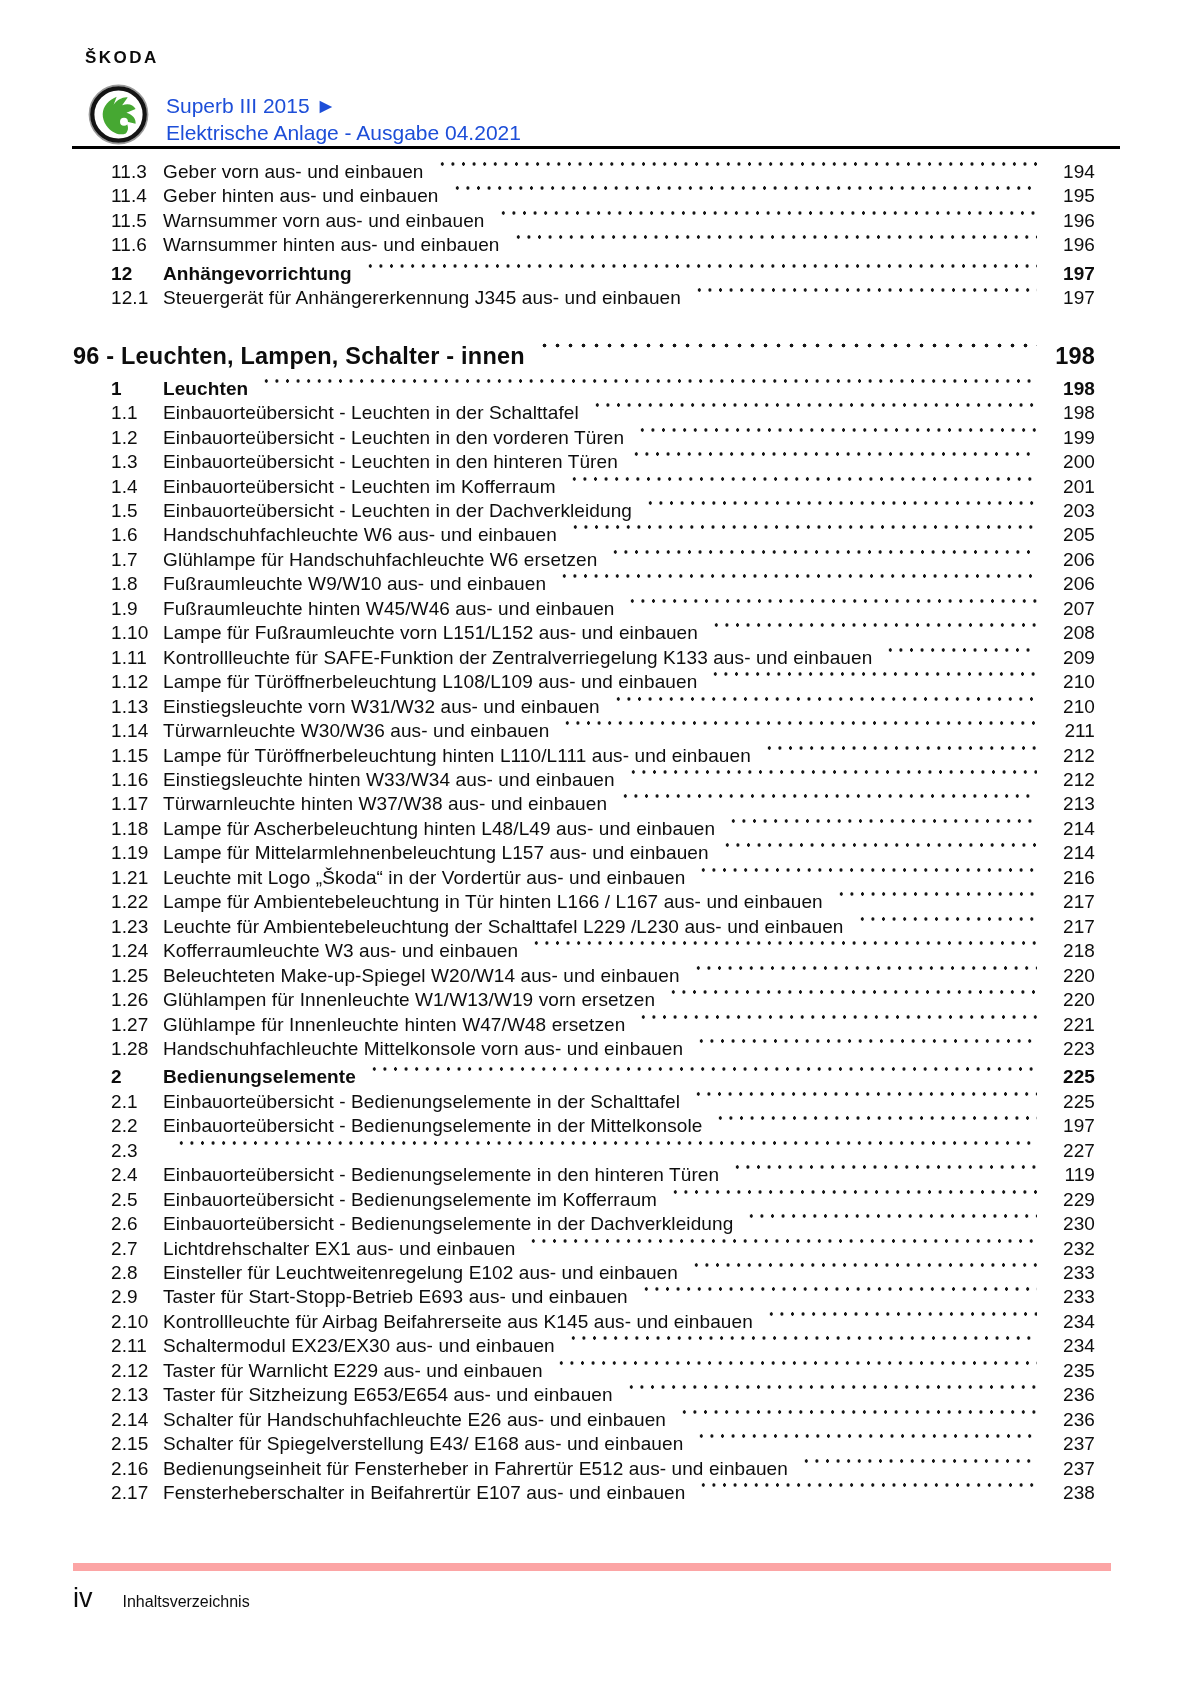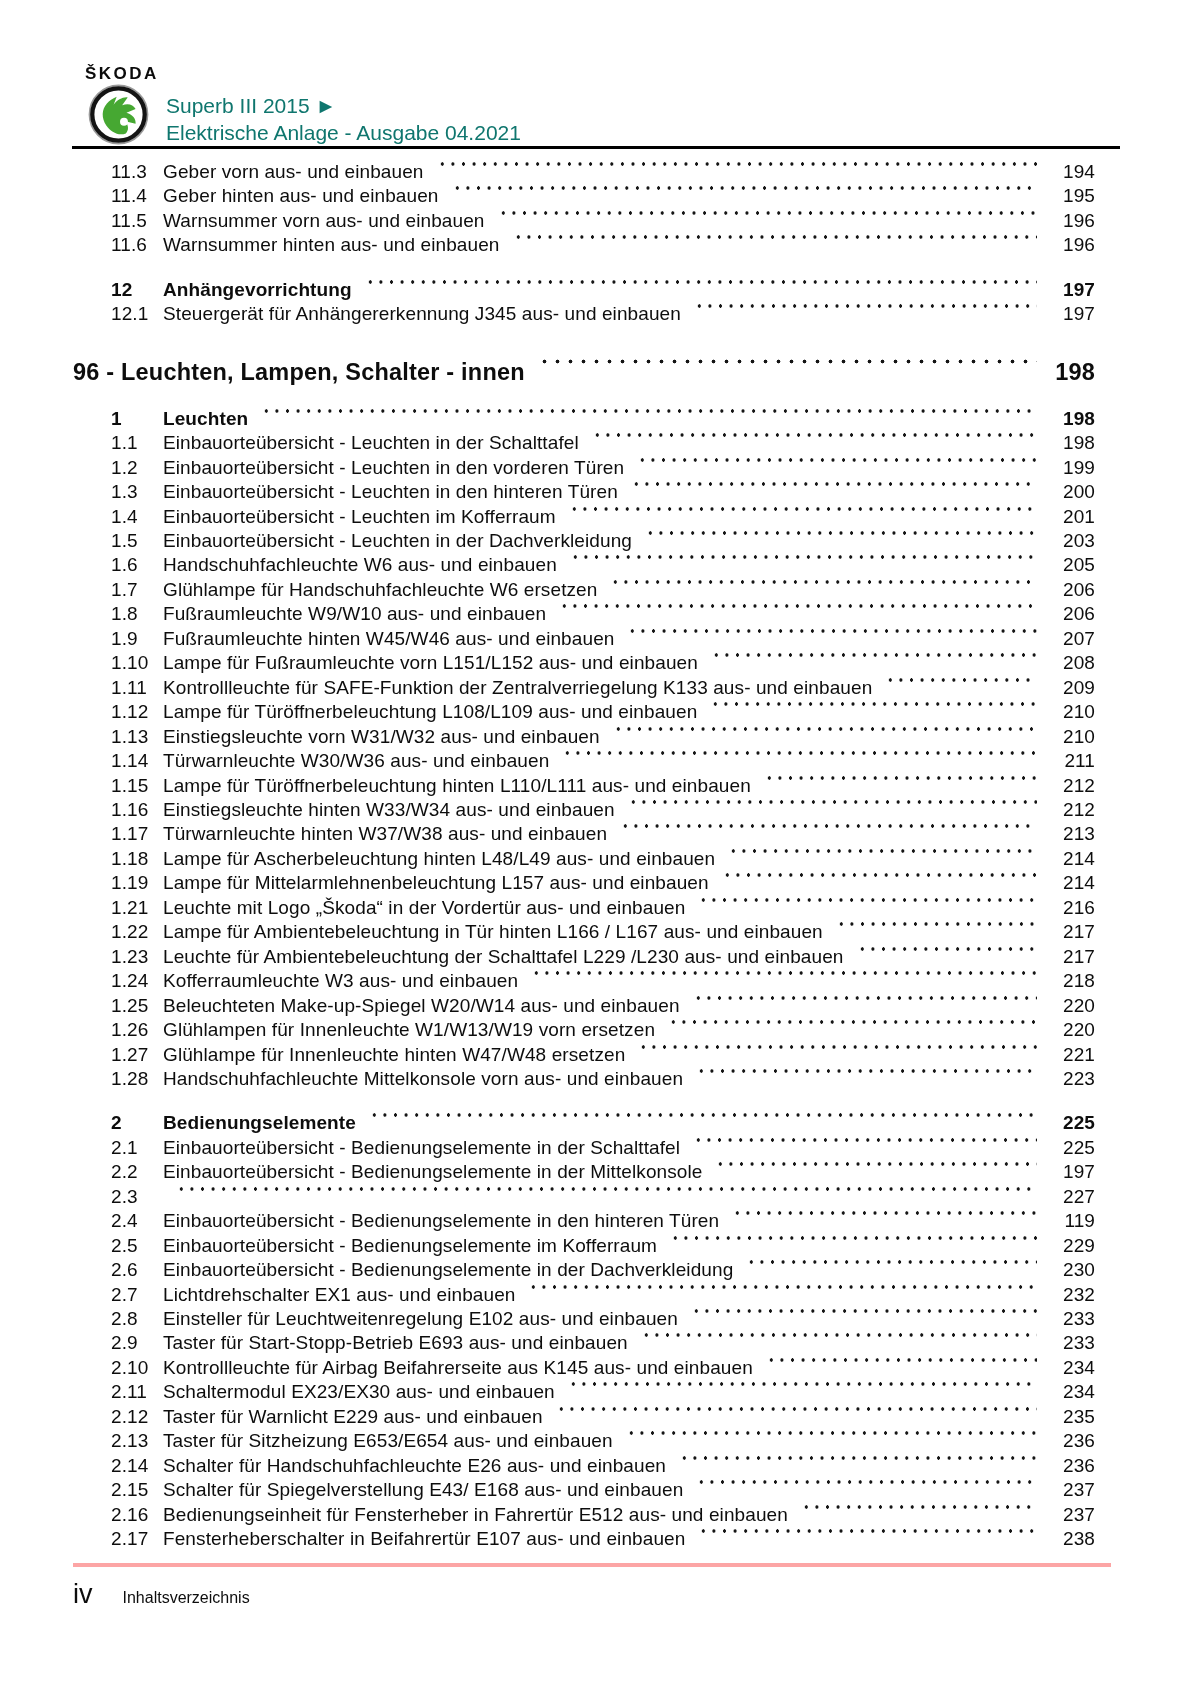--- a/index.html
+++ b/index.html
@@ -6,32 +6,32 @@
   html,body { margin:0; padding:0; background:#e8e8e8; }
   .page {
     position:relative; width:1191px; height:1684px; margin:0 auto;
     background:#ffffff; color:var(--ink);
     font-family:"Liberation Sans","DejaVu Sans",sans-serif;
     overflow:hidden;
   }
 
   
   .brand-word {
-    position:absolute; left:85px; top:64px;
+    position:absolute; left:85px; top:48px;
     font-size:17px; font-weight:bold; letter-spacing:2.5px; color:#0b0b0b;
   }
   .brand-badge { position:absolute; left:88px; top:84px; width:61px; height:61px; }
-  .header-titles { position:absolute; left:166px; top:92px; font-size:21px; line-height:27px; color:#0f766e; }
+  .header-titles { position:absolute; left:166px; top:92px; font-size:21px; line-height:27px; color:#1d4ed8; }
   .header-rule { position:absolute; left:72px; top:146px; width:1048px; height:3px; background:#000; }
 
   
   .toc { position:absolute; left:73px; top:160px; width:1022px; }
   .toc-row { display:flex; align-items:flex-start; line-height:24.45px; font-size:19px; letter-spacing:0.1px; }
   .toc-row.entry, .toc-row.section { padding-left:38px; }
-  .toc-row.section { font-weight:bold; margin-top:20px; }
+  .toc-row.section { font-weight:bold; margin-top:4px; }
   .toc-row.chapter {
     font-weight:bold; font-size:23.5px; line-height:30px;
     margin-top:30px; margin-bottom:6px; letter-spacing:0.2px;
   }
   .toc-num { flex:0 0 52px; }
   .toc-title { white-space:nowrap; }
   .toc-leader {
     flex:1 1 auto; min-width:14px; height:6px; margin:0 10px 0 11px;
     align-self:baseline;
     background-image:radial-gradient(circle, #151515 1.55px, transparent 1.85px);
@@ -40,21 +40,21 @@
   .toc-row.chapter .toc-leader {
     height:7px;
     background-image:radial-gradient(circle, #151515 1.8px, transparent 2.1px);
     background-size:13px 7px;
   }
   .toc-page { flex:0 0 48px; text-align:right; }
 
   
   .footer {
     position:absolute; left:73px; top:1563px; width:1038px;
-    border-top:4px solid #fca5a5; padding-top:14px;
+    border-top:8px solid #fca5a5; padding-top:14px;
     display:flex; align-items:baseline;
   }
   .footer-roman { font-size:27px; line-height:27px; }
   .footer-label { font-size:16px; margin-left:30px; }
 </style>
 </head>
 <body>
 
 <div class="page">
 

